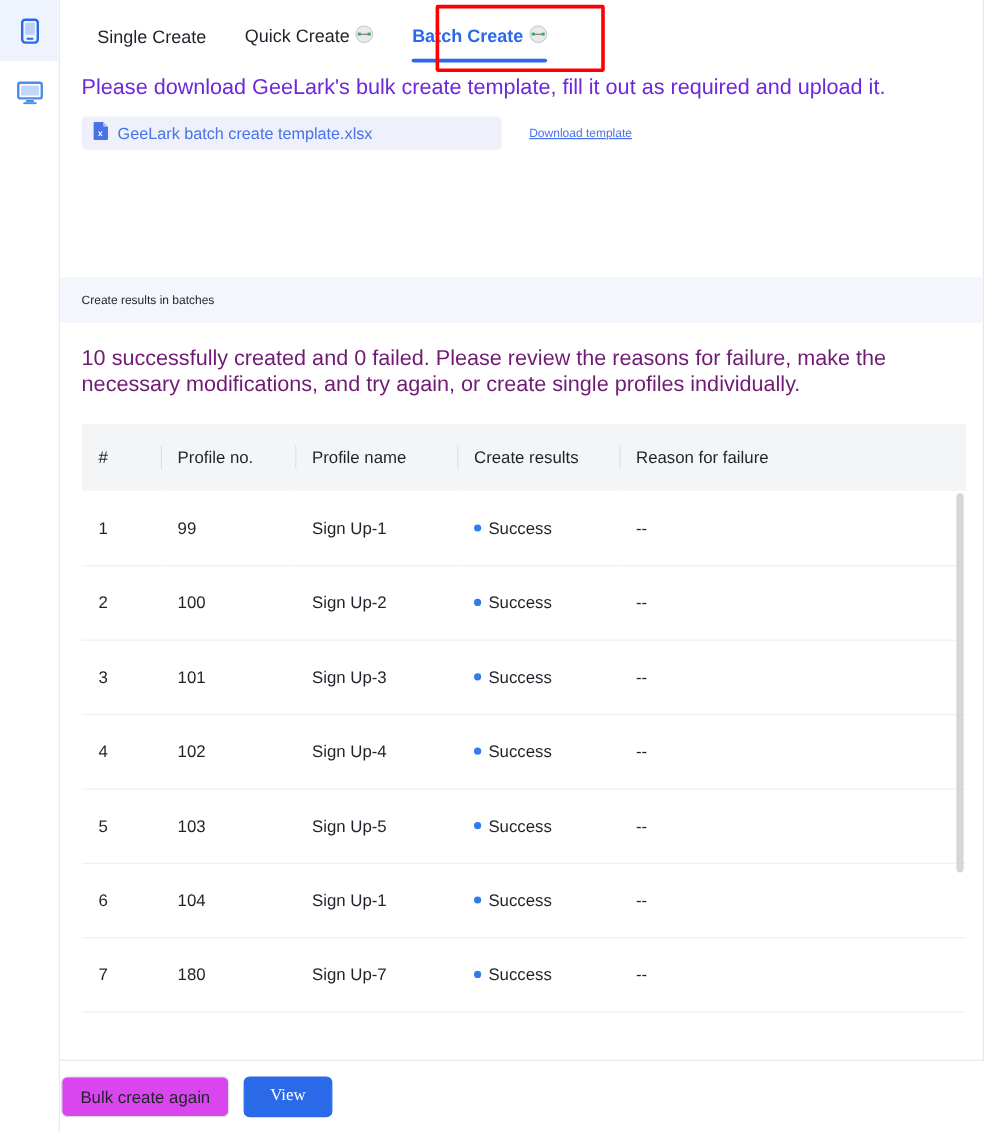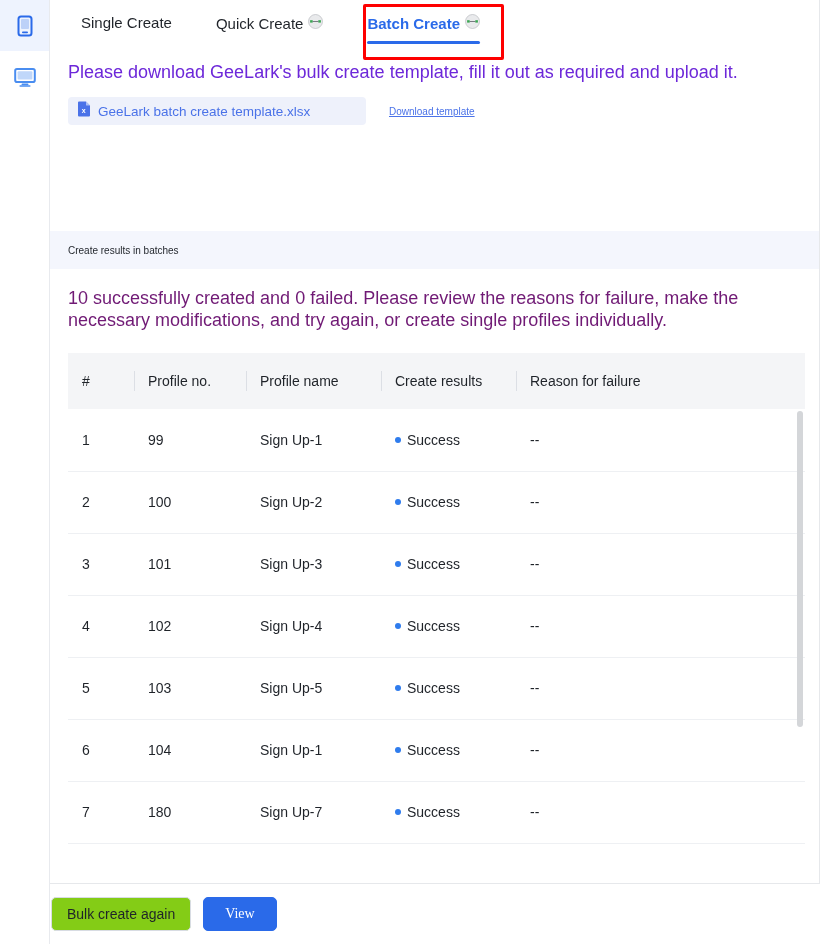--- a/index.html
+++ b/index.html
@@ -56,23 +56,23 @@
     height: 884px;
     display: flex;
     flex-direction: column;
     overflow: hidden;
   }
 
   
   .tabs {
     height: 52px;
     display: flex;
-    align-items: flex-start;
+    align-items: flex-end;
     padding: 14px 0 0 17px;
-    gap: 16px;
+    gap: 4px;
     position: relative;
   }
   .tab {
     position: relative;
     display: flex;
     align-items: center;
     gap: 5px;
     font-size: 15px;
     color: #1f2329;
     cursor: pointer;
@@ -110,21 +110,21 @@
     padding: 10px 0 0 18px;
     line-height: 20px;
   }
   .uploadrow {
     display: flex;
     align-items: center;
     padding: 15px 0 0 18px;
     gap: 0;
   }
   .filechip {
-    width: 298px;
+    width: 350px;
     height: 28px;
     background: #eef1fb;
     border-radius: 4px;
     display: flex;
     align-items: center;
     gap: 7px;
     padding: 0 9px;
     cursor: pointer;
   }
   .filechip .fname {
@@ -238,21 +238,21 @@
     font-family: "Liberation Sans", sans-serif;
     font-size: 14px;
     border-radius: 5px;
     cursor: pointer;
     height: 34px;
     display: inline-flex;
     align-items: center;
     justify-content: center;
   }
   .btn-secondary {
-    background: #84cc16;
+    background: #d946ef;
     border: 1px solid #d8dce3;
     color: #1f2329;
     padding: 0 15px;
   }
   .btn-primary {
     background: #2a6ae9;
     border: 1px solid #2a6ae9;
     color: #fff;
     padding: 0 21px;
     font-family: Liberation Serif, serif;

